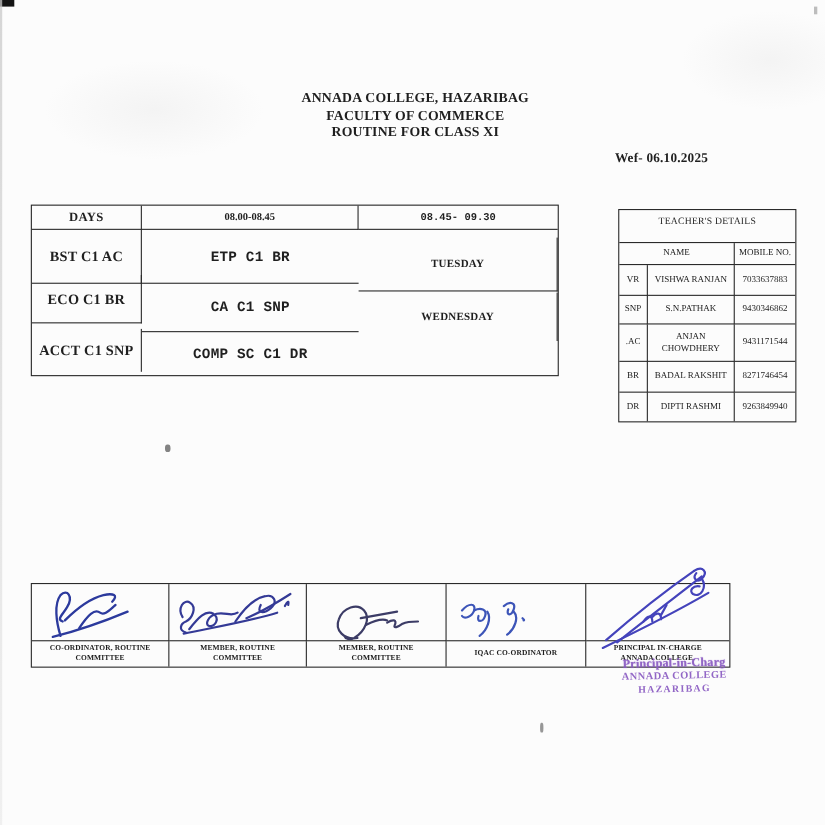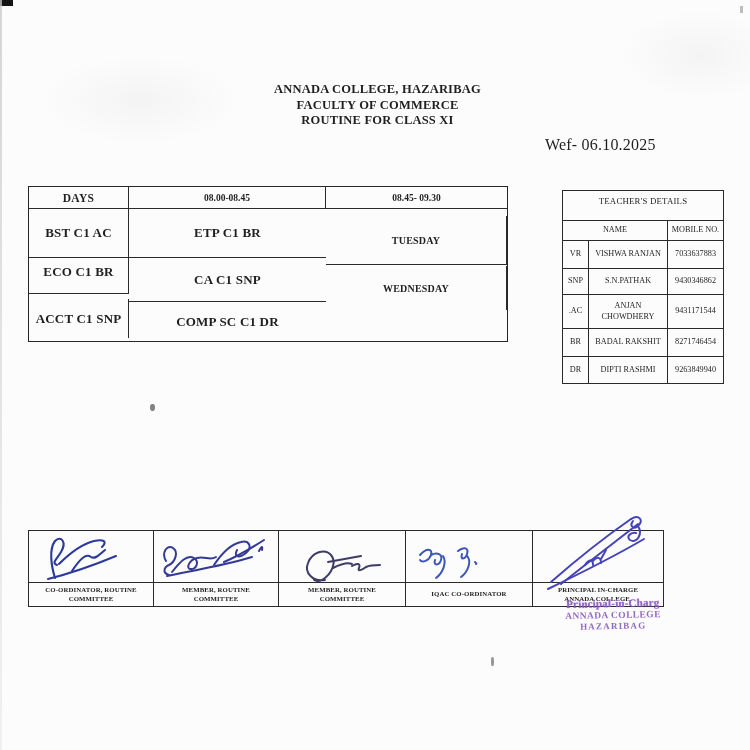--- a/index.html
+++ b/index.html
@@ -16,30 +16,30 @@
     background:radial-gradient(closest-side,rgba(205,205,205,.18),rgba(205,205,205,0));}
   .blotch2{position:absolute;left:620px;top:10px;width:160px;height:90px;border-radius:50%;
     background:radial-gradient(closest-side,rgba(210,210,210,.20),rgba(210,210,210,0));}
   .speck1{position:absolute;left:150px;top:404px;width:5px;height:7px;background:#6d6d6d;border-radius:45%;opacity:.85;}
   .speck2{position:absolute;left:491px;top:657px;width:3px;height:9px;background:#7d7d7d;border-radius:40%;opacity:.8;}
   .speck3{position:absolute;left:740px;top:6px;width:3px;height:7px;background:#bdbdbd;}
 
   
   .title-block{position:absolute;left:0;top:82px;width:755px;text-align:center;
     font-weight:bold;font-size:12.5px;line-height:15.6px;letter-spacing:.2px;}
-  .wef{position:absolute;left:545px;top:136px;font-weight:normal;font-size:16px;letter-spacing:.2px;}
+  .wef{position:absolute;left:559px;top:136px;font-weight:bold;font-size:12px;letter-spacing:.2px;}
 
   
   .rt{position:absolute;left:28px;top:186px;display:grid;
     grid-template-columns:100px 197px 181px;
     grid-template-rows:22px 49px 44px 39px;
     border:1.8px solid #262626;}
   .rt>div{border-right:1.6px solid #2a2a2a;border-bottom:1.6px solid #2a2a2a;
     display:flex;align-items:center;justify-content:center;font-weight:bold;text-align:right;}
-  .rt>div.no-r{border-right:none;}
+  .rt>div.no-r{border-right:none;font-family:Liberation Mono, monospace;}
   .rt>div.no-b{border-bottom:none;}
   .h-days{font-size:11.5px;letter-spacing:.3px;}
   .h-time{font-size:9.5px;}
   .day{font-size:10px;letter-spacing:.2px;}
   .course{font-size:13px;letter-spacing:.2px;}
   .shift-d7{transform:translateY(7px);}
   .shift-d8{transform:translateY(8px);}
   .shift-u8{transform:translateY(-8px);}
   .shift-u3{transform:translateY(-3px);}
 

